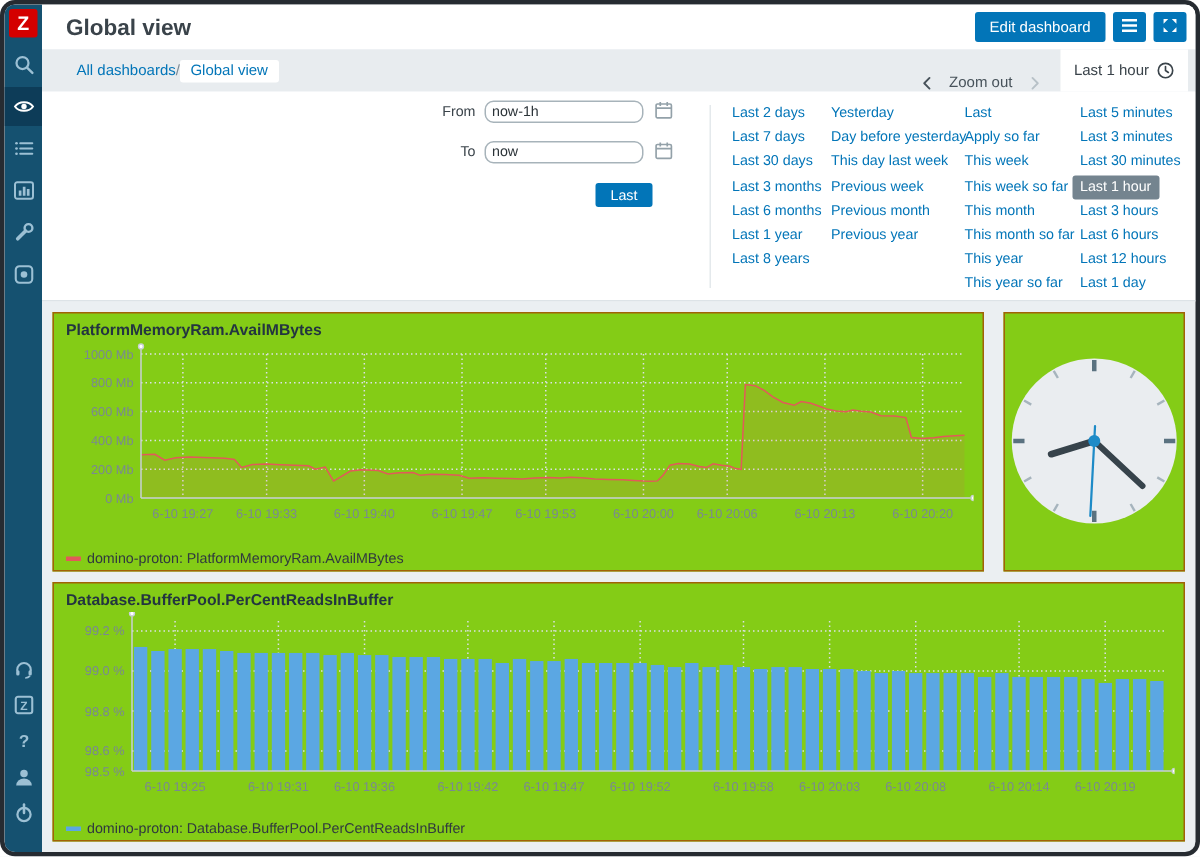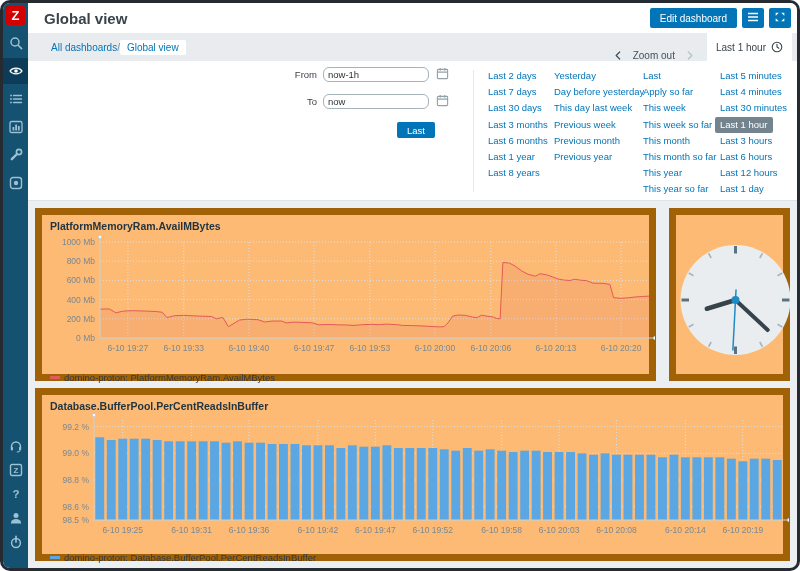--- a/index.html
+++ b/index.html
@@ -45,21 +45,21 @@
   .applybtn{position:absolute;left:369px;top:61px;background:#0275b8;color:#fff;border:0;border-radius:2px;font-family:inherit;font-size:9.5px;height:16px;padding:0 10px;cursor:pointer}
   .vdiv{position:absolute;left:445px;top:9px;height:122px;width:1px;background:#e4e9ec}
   .quickcols{position:absolute;left:460px;top:7px;display:flex}
   .qcol{display:flex;flex-direction:column;align-items:flex-start}
   .qcol:nth-child(1){width:66px}.qcol:nth-child(2){width:89px}.qcol:nth-child(3){width:77px}.qcol:nth-child(4){width:86px}
   .qlink{font-size:9.5px;color:#0275b8;line-height:16.2px;cursor:pointer;text-decoration:none;white-space:nowrap}
   .qlink.selected{background:#74848f;color:#fff;border-radius:2px;padding:0 5px;margin-left:-5px}
 
   
   .dashboard{flex:1;position:relative}
-  .widget{position:absolute;background:#fdba74;border:7px solid #a16207;padding:5px 8px 4px}
+  .widget{position:absolute;background:#84cc16;border:1px solid #a16207;padding:5px 8px 4px}
   .widget h3{margin:0 0 2px;font-size:10.5px;color:#233540;font-weight:700}
   #w1{left:7px;top:7px;width:621px;height:173px}
   #wclock{left:641px;top:7px;width:121px;height:173px;padding:1px}
   #w2{left:7px;top:187px;width:755px;height:173px}
   .legend{display:flex;align-items:center;gap:4px;font-size:9.5px;color:#30393f;margin-top:1px}
   .sw{width:10px;height:3px;display:inline-block}
   svg text{font-family:"Liberation Sans",sans-serif}
 </style>
 </head>
 <body>
@@ -285,21 +285,21 @@
               <a class="qlink">Apply so far</a>
               <a class="qlink">This week</a>
               <a class="qlink">This week so far</a>
               <a class="qlink">This month</a>
               <a class="qlink">This month so far</a>
               <a class="qlink">This year</a>
               <a class="qlink">This year so far</a>
             </div>
             <div class="qcol">
               <a class="qlink">Last 5 minutes</a>
-              <a class="qlink">Last 4 minutes</a>
+              <a class="qlink">Last 3 minutes</a>
               <a class="qlink">Last 30 minutes</a>
               <a class="qlink selected">Last 1 hour</a>
               <a class="qlink">Last 3 hours</a>
               <a class="qlink">Last 6 hours</a>
               <a class="qlink">Last 12 hours</a>
               <a class="qlink">Last 1 day</a>
             </div>
           </div>
       </div>
 

